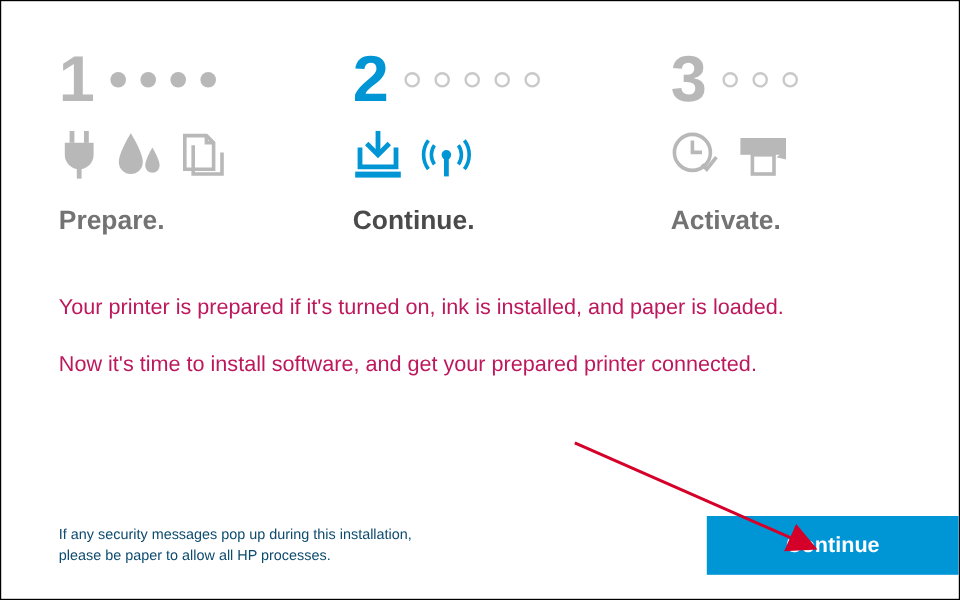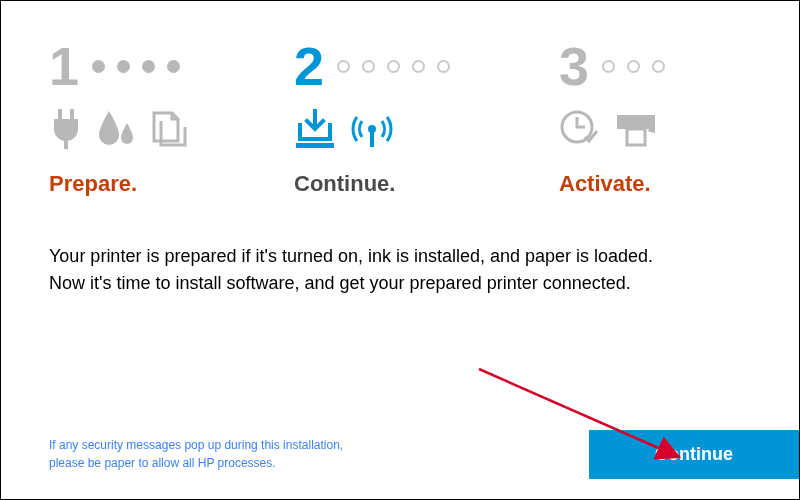--- a/index.html
+++ b/index.html
@@ -62,43 +62,43 @@
     height: 56px;
     margin-top: 6px;
   }
   .iconrow svg { display: block; }
 
   .steplabel {
     font-size: 22px;
     font-weight: 700;
     margin-top: 14px;
   }
-  .lbl-inactive { color: #c2410c; }
+  .lbl-inactive { color: #737373; }
   .lbl-active { color: #4a4a4a; }
 
   .bodytext {
     margin-top: 46px;
     font-size: 18px;
-    color: #000000;
+    color: #be185d;
     line-height: 1.5;
   }
-  .bodytext p + p { }
+  .bodytext p + p { margin-top: 20px; }
 
   .footer {
     position: absolute;
     left: 48px;
     right: 0;
     bottom: 20px;
     display: flex;
     align-items: center;
     justify-content: space-between;
   }
   .finenote {
     font-size: 12px;
-    color: #3b82f6;
+    color: #0c4a6e;
     line-height: 1.45;
     max-width: 360px;
   }
   .continue-btn {
     background: #0096d6;
     color: #fff;
     font-size: 18px;
     font-weight: 700;
     border: none;
     padding: 14px 60px;

